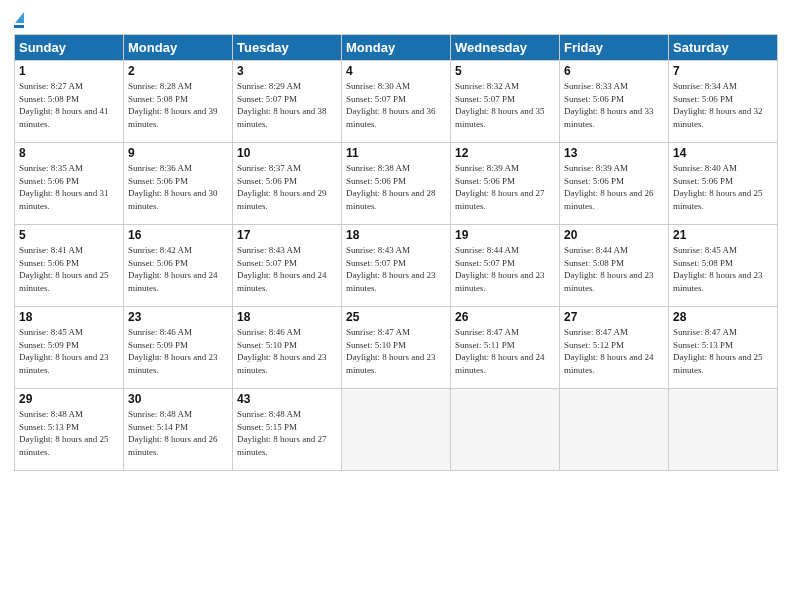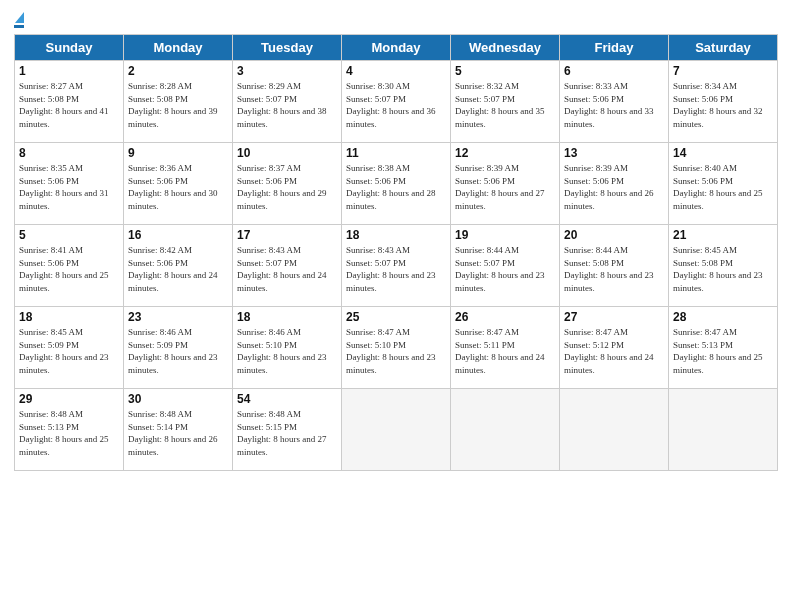--- a/index.html
+++ b/index.html
@@ -46,21 +46,21 @@
       width: 100%;
       border-collapse: collapse;
       table-layout: fixed;
     }
     .calendar-table th {
       background: #1a6faf;
       color: #fff;
       font-size: 13px;
       font-weight: bold;
       padding: 5px 4px;
-      text-align: center;
+      text-align: left;
       border: 1px solid #ccc;
     }
     .calendar-table td {
       border: 1px solid #ccc;
       vertical-align: top;
       padding: 3px 4px;
       font-size: 9.5px;
       color: #333;
       height: 82px;
     }
@@ -236,21 +236,21 @@
         <tr>
           <td>
         <span class="day-num">29</span>
         <span class="cell-text">Sunrise: 8:48 AM<br>Sunset: 5:13 PM<br>Daylight: 8 hours and 25 minutes.</span>
       </td>
           <td>
         <span class="day-num">30</span>
         <span class="cell-text">Sunrise: 8:48 AM<br>Sunset: 5:14 PM<br>Daylight: 8 hours and 26 minutes.</span>
       </td>
           <td>
-        <span class="day-num">54</span>
+        <span class="day-num">43</span>
         <span class="cell-text">Sunrise: 8:48 AM<br>Sunset: 5:15 PM<br>Daylight: 8 hours and 27 minutes.</span>
       </td>
           <td class="empty"></td>
           <td class="empty"></td>
           <td class="empty"></td>
           <td class="empty"></td>
         </tr>
       </tbody>
   </table>
 </div>

